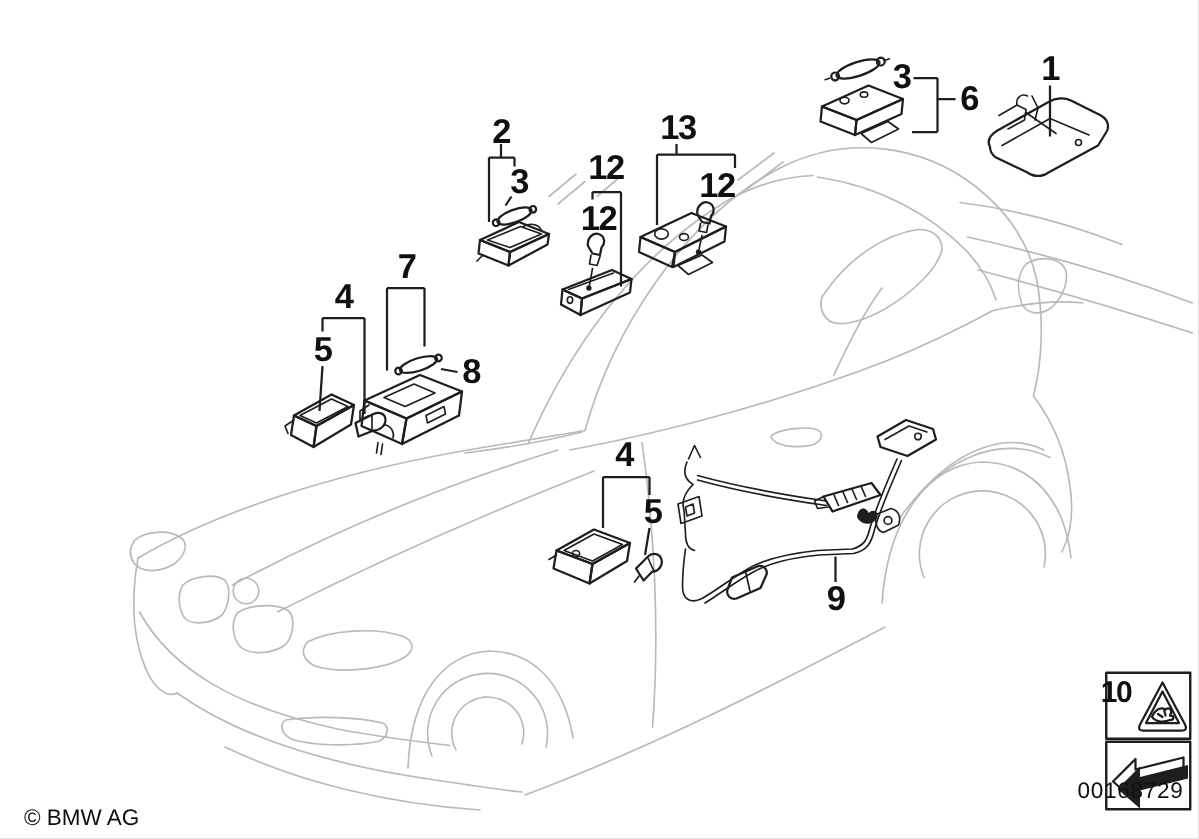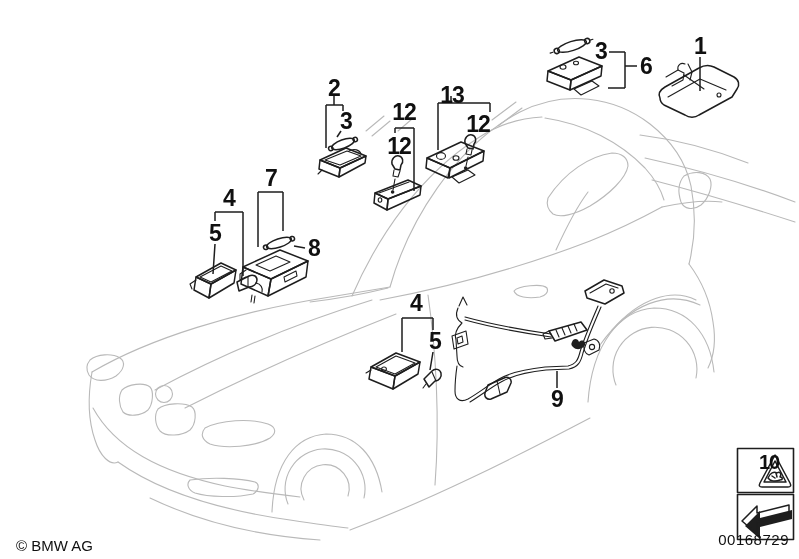--- a/index.html
+++ b/index.html
@@ -266,19 +266,19 @@
   <div class="callout" style="left:416px;top:303px">4</div>
   <div class="callout" style="left:215px;top:233px">5</div>
   <div class="callout" style="left:435px;top:341px">5</div>
   <div class="callout" style="left:646px;top:66px">6</div>
   <div class="callout" style="left:271px;top:178px">7</div>
   <div class="callout" style="left:314px;top:248px">8</div>
   <div class="callout" style="left:557px;top:399px">9</div>
   <div class="callout" style="left:404px;top:112px">12</div>
   <div class="callout" style="left:399px;top:146px">12</div>
   <div class="callout" style="left:478px;top:124px">12</div>
-  <div class="callout" style="left:452px;top:95px">13</div>
-  <div class="callout small" style="left:769px;top:462px">10</div>
+  <div class="callout" style="left:452px;top:85px">13</div>
+  <div class="callout small" style="left:744px;top:462px">10</div>
 
   <div class="footer-text" style="left:16px;top:538px">© BMW AG</div>
-  <div class="footer-text imgno" style="left:688px;top:532px;width:101px;text-align:right">00168729</div>
+  <div class="footer-text imgno" style="left:688px;top:520px;width:101px;text-align:right">00168729</div>
 
 </div>
 
 </body></html>

